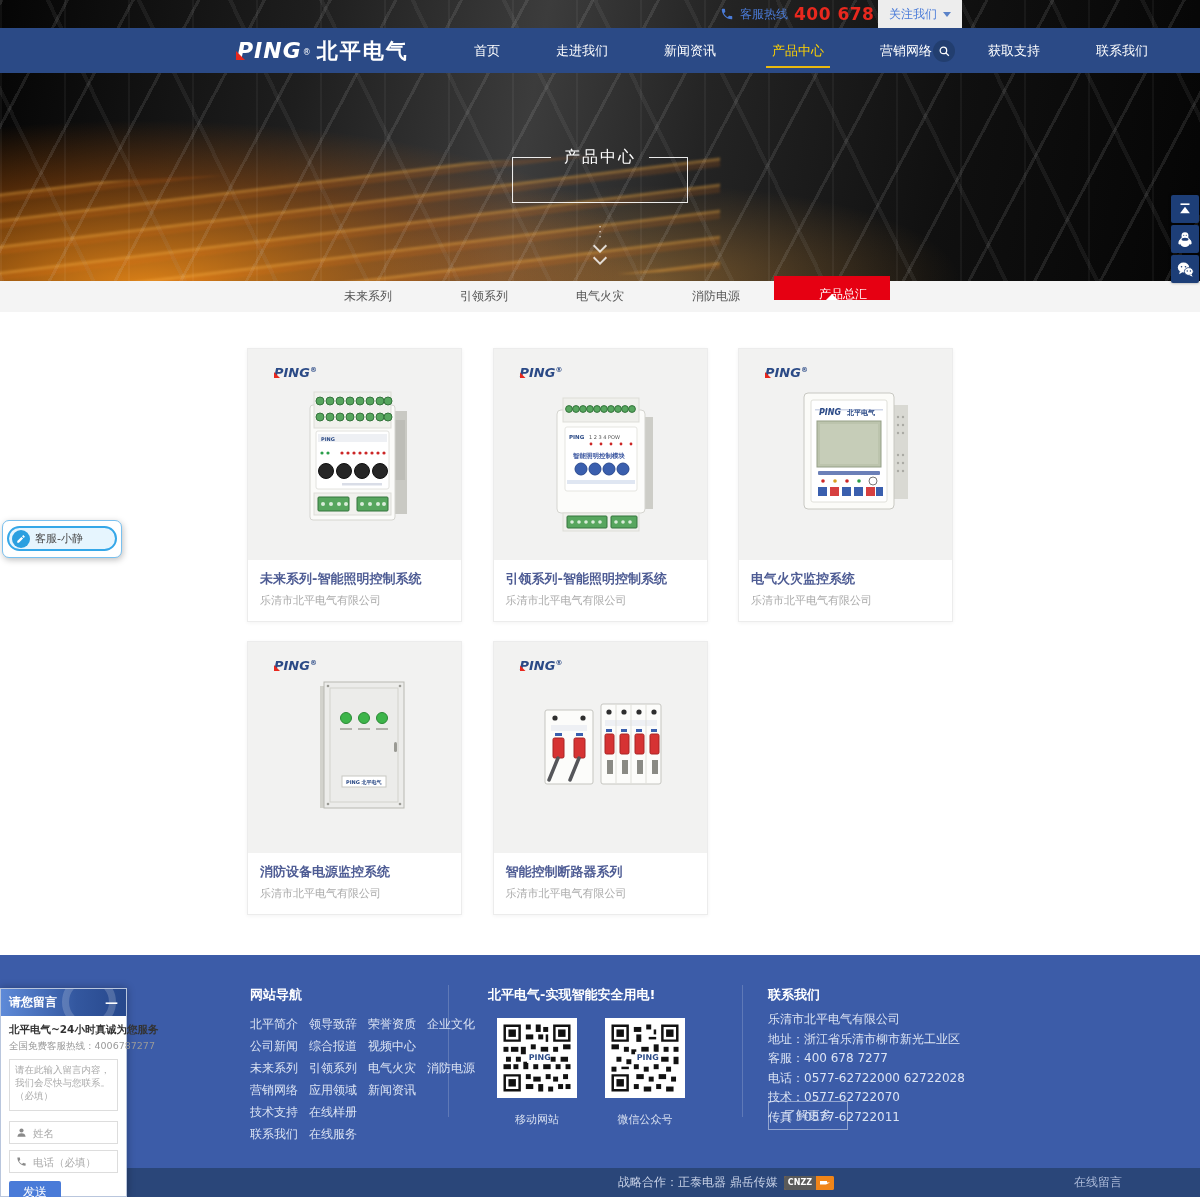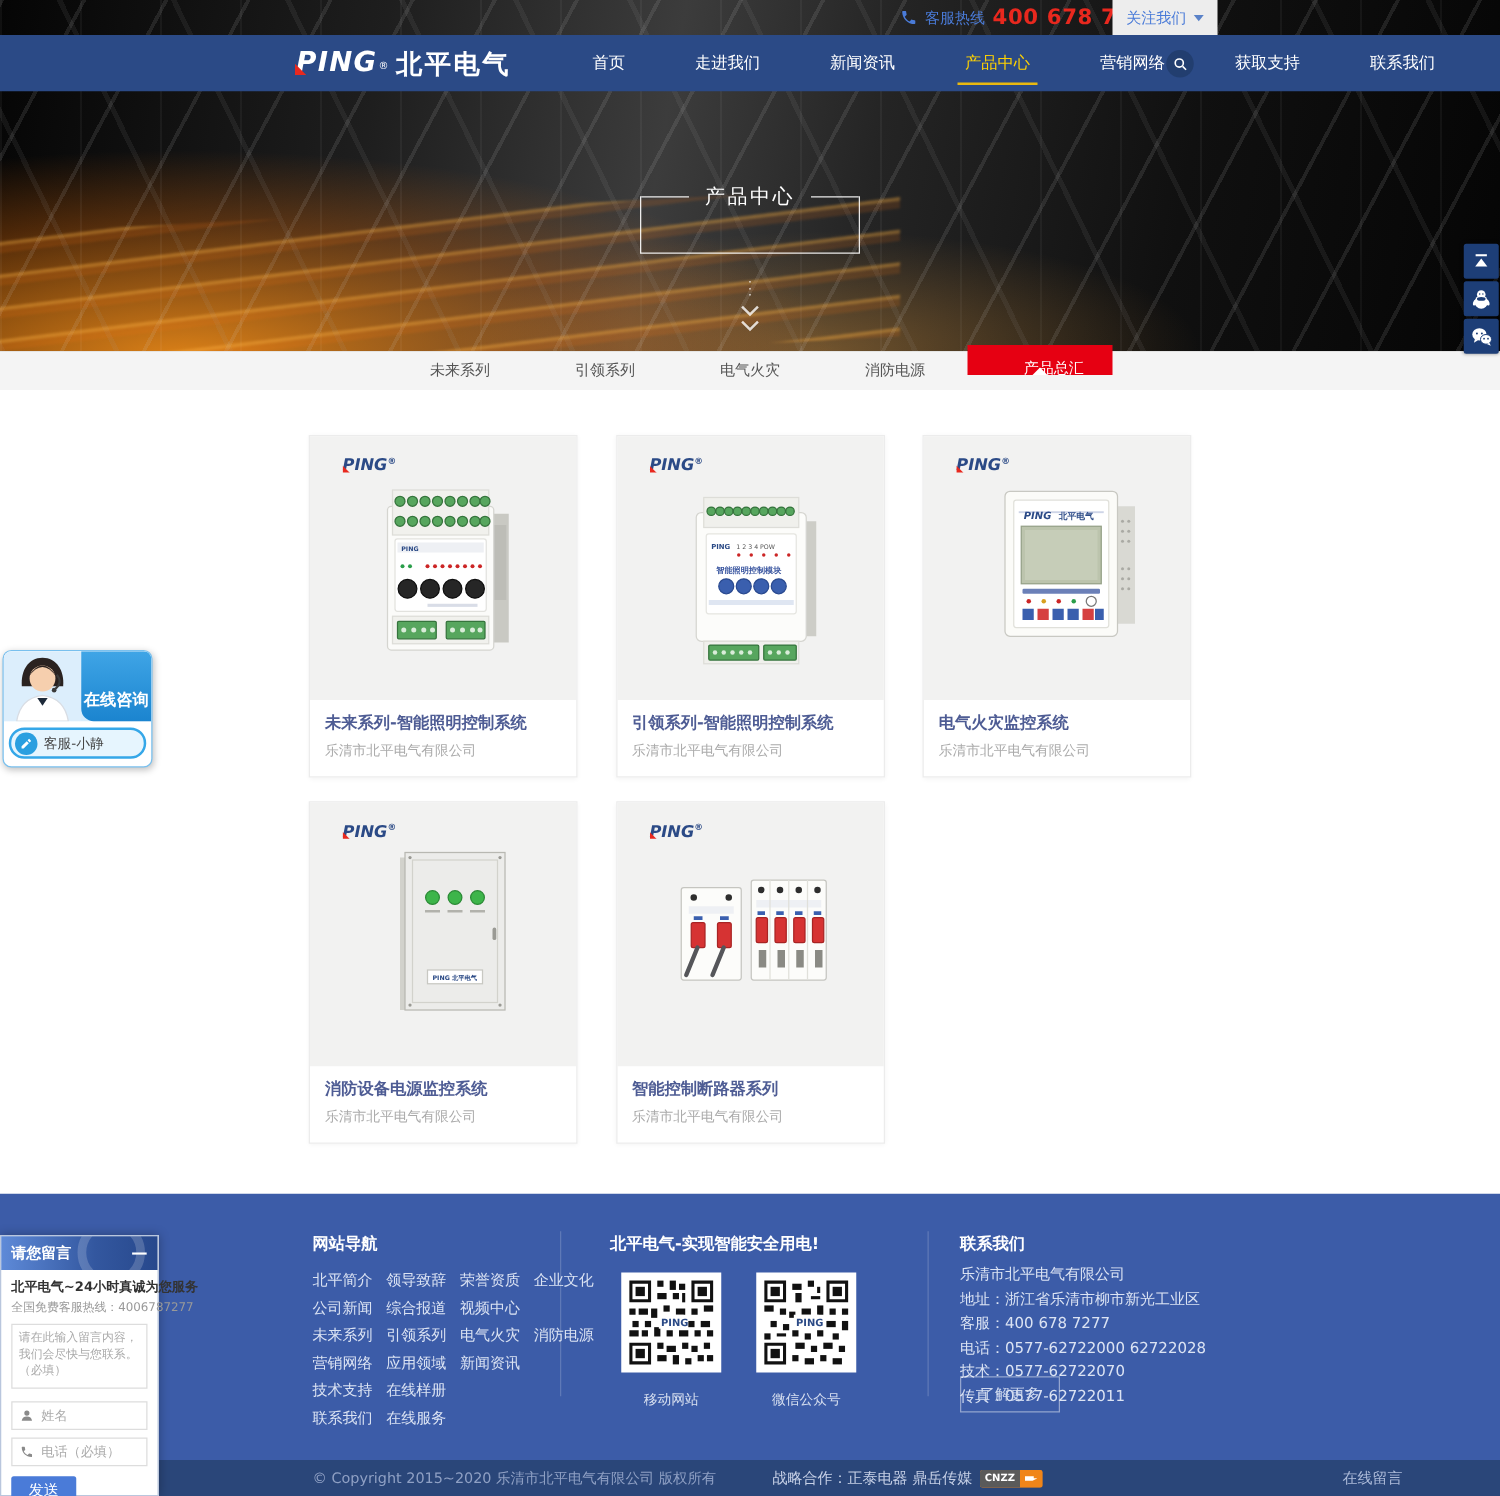--- a/index.html
+++ b/index.html
@@ -27,21 +27,21 @@
   .hero-en { position:absolute; left:0; right:0; top:8px; text-align:center; color:#fff; font-size:33px; font-weight:300; letter-spacing:5px; }
   .scroll-hint { position:absolute; left:594px; top:224px; width:12px; text-align:center; color:rgba(255,255,255,.85); }
   .scroll-hint .dots { font-size:10px; line-height:5px; letter-spacing:0; }
   .scroll-hint .chev { width:10px; height:10px; margin:2px auto 0; border-right:2px solid rgba(255,255,255,.8); border-bottom:2px solid rgba(255,255,255,.8); transform:rotate(45deg); }
 
   
   .topbar { position:absolute; top:0; left:0; width:1200px; height:28px; z-index:6; }
   .hotline { position:absolute; left:720px; top:0; height:28px; display:flex; align-items:center; gap:6px; }
   .hotline-label { color:#4a7bd8; font-size:12px; }
   .hotline-number { color:#e8281e; font-size:17px; font-weight:bold; letter-spacing:.5px; }
-  .follow-box { position:absolute; left:878px; top:0; width:84px; height:28px; background:#ededed; display:flex; align-items:center; justify-content:center; gap:6px; cursor:pointer;margin-left:12px; }
+  .follow-box { position:absolute; left:878px; top:0; width:84px; height:28px; background:#ededed; display:flex; align-items:center; justify-content:center; gap:6px; cursor:pointer; }
   .follow-label { color:#4a7bd8; font-size:12px; }
   .caret-down { width:0; height:0; border-left:4px solid transparent; border-right:4px solid transparent; border-top:5px solid #5a82c8; }
 
   
   .navbar { position:absolute; top:28px; left:0; width:1200px; height:45px; background:#2b4a86; z-index:6; }
   .logo { position:absolute; left:237px; top:0; height:45px; display:flex; align-items:center; cursor:pointer; }
   .logo-en { position:relative; color:#fff; font-size:22px; font-weight:800; font-style:italic; letter-spacing:1px; }
   .logo-flag { position:absolute; left:-1px; bottom:3px; width:9px; height:9px; background:#e8281e; clip-path:polygon(0 100%, 100% 100%, 0 0); }
   .logo-reg { color:#fff; font-size:8px; vertical-align:top; margin:4px 2px 0 1px; }
   .logo-cn { color:#fff; font-size:21px; font-weight:bold; letter-spacing:2px; margin-left:4px; }
@@ -503,35 +503,20 @@
         </svg>
       </div>
       <div class="card-body">
         <div class="card-title">智能控制断路器系列</div>
         <div class="card-company">乐清市北平电气有限公司</div>
       </div>
     </div>
   </div>
 
   <div class="chat">
-    <div class="chat-top">
-      <svg class="chat-photo" viewBox="0 0 60 54">
-        <rect width="60" height="54" fill="#dceefc"></rect>
-        <path d="M30,5 C19,5 13,15 14,27 L46,27 C47,15 41,5 30,5 Z" fill="#2a2220"></path>
-        <circle cx="30" cy="21" r="10" fill="#f6cfae"></circle>
-        <path d="M19,20 Q30,4 41,20 Q36,11 30,11 Q24,11 19,20 Z" fill="#2a2220"></path>
-        <path d="M10,54 Q13,36 30,34 Q47,36 50,54 Z" fill="#fff" stroke="#d8dde4"></path>
-        <path d="M26,36 L30,42 L34,36 Z" fill="#1d2a3a"></path>
-        <path d="M41,18 q5,6 -1,11" stroke="#3a3a3a" stroke-width="1.6" fill="none"></path>
-        <circle cx="39" cy="30" r="1.8" fill="#3a3a3a"></circle>
-      </svg>
-      <div class="chat-title-area">
-        <span class="chat-title">在线咨询</span>
-      </div>
-    </div>
     <div class="chat-pill">
       <span class="pill-icon">
         <svg width="10" height="10" viewBox="0 0 24 24">
             <path d="M3 17 L13 7 L17 11 L7 21 L3 21 Z M14.5 5.5 L17.5 2.5 L21.5 6.5 L18.5 9.5 Z" fill="#fff"></path>
           </svg>
       </span>
       <span class="pill-text">客服-小静</span>
     </div>
   </div>
 
@@ -652,21 +637,20 @@
       <div class="f-contact-line">地址：浙江省乐清市柳市新光工业区</div>
       <div class="f-contact-line">客服：400 678 7277</div>
       <div class="f-contact-line">电话：0577-62722000 62722028</div>
       <div class="f-contact-line">技术：0577-62722070</div>
       <div class="f-contact-line">传真：0577-62722011</div>
     </div>
     <button class="more-btn">了解更多</button>
   </div>
 
   <div class="bottombar">
-    <div class="copyright">© Copyright 2015~2020 乐清市北平电气有限公司 版权所有</div>
     <div class="partners">
       <span>战略合作：正泰电器 鼎岳传媒</span>
       <span class="cnzz">
           <span class="cnzz-txt">CNZZ</span>
           <span class="cnzz-arrow"></span>
         </span>
     </div>
     <div class="msg-link">在线留言</div>
   </div>
 

